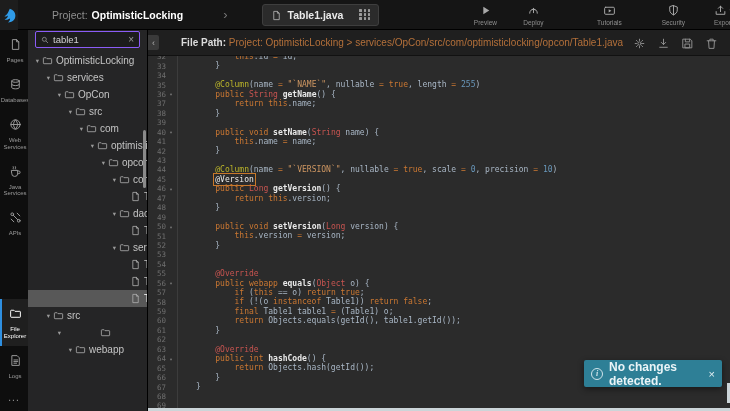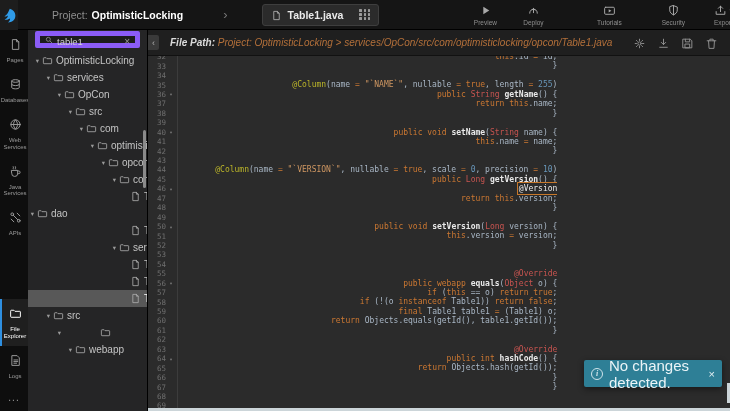--- a/index.html
+++ b/index.html
@@ -48,22 +48,22 @@
 
   
   .res { width:120px; background:#252526; border-right:1px solid #000; display:flex;
          flex-direction:column; position:relative; }
   .res-head { height:26px; display:flex; align-items:center; padding:0 6px; }
   .res-title { flex:1; color:#e2e2e2; font-size:11px; font-weight:bold; }
   .res-refresh { color:#9a9a9a; width:11px; height:11px; cursor:pointer; }
   .res-refresh svg { width:11px; height:11px; }
   .res-add { width:16px; height:16px; margin-left:7px; background:#3f8fd6; border-radius:2px;
              color:#fff; font-size:12px; line-height:14px; text-align:center; cursor:pointer; }
-  .searchbox { height:17px; margin:1px 7px 4px; background:#1c1c1c; border:5px solid #8b5cf6;
-               border-radius:2px; display:flex; align-items:flex-start; padding:0 5px; gap:4px; }
+  .searchbox { height:17px; margin:1px 7px 4px; background:#1c1c1c; border:1px solid #8b5cf6;
+               border-radius:2px; display:flex; align-items:center; padding:0 5px; gap:4px; }
   .searchbox svg { width:8px; height:8px; color:#8f8f8f; flex:0 0 8px; }
   .searchbox input { flex:1; min-width:0; background:transparent; border:none; outline:none;
                      color:#d2d2d2; font-size:9.5px; font-family:"Liberation Sans", sans-serif; }
   .searchbox .clear { color:#9a9a9a; font-size:10px; cursor:pointer; }
   .tree { flex:1; overflow:hidden; position:relative; }
   .t-row { height:17px; display:flex; align-items:center; white-space:nowrap; overflow:hidden; cursor:pointer; }
   .t-row .caret { width:9px; flex:0 0 9px; color:#9a9a9a; font-size:6.5px; text-align:center; }
   .t-row .ficon { width:11px; flex:0 0 11px; color:#ababab; margin-right:3px; }
   .t-row .ficon svg { width:11px; height:11px; display:block; }
   .t-row .t-label { color:#c4c4c4; font-size:10px; }
@@ -72,57 +72,57 @@
   .res-thumb { position:absolute; right:1px; top:100px; width:3px; height:58px; background:#8a8a8a;
                border-radius:2px; }
 
   
   .main { flex:1; display:flex; flex-direction:column; min-width:0; position:relative; }
   .pathbar { height:26px; background:#1f1f1f; border-bottom:1px solid #111; display:flex;
              align-items:center; }
   .collapse-tab { width:11px; height:15px; background:#3a3a3a; color:#b0b0b0; font-size:9px;
                   display:flex; align-items:center; justify-content:center; border-radius:0 2px 2px 0;
                   cursor:pointer; }
-  .pathtext { margin-left:11px; font-size:10px; white-space:nowrap; overflow:hidden; flex:1;font-style:italic; }
+  .pathtext { margin-left:22px; font-size:10px; white-space:nowrap; overflow:hidden; flex:1; }
   .pathtext .pfx { color:#dcdcdc; font-weight:bold; }
   .pathtext .pth { color:#b4703a; }
   .path-actions { display:flex; align-items:center; gap:11px; margin:0 12px 0 10px; color:#8f8f8f; }
   .path-actions span { width:13px; height:13px; cursor:pointer; }
   .path-actions svg { width:13px; height:13px; }
 
   
   .editor { flex:1; background:#2b2b2b; position:relative; overflow:hidden; display:flex; }
   .ed-scroll { display:flex; margin-top:-4px;gap:14px; }
   .gutter { width:30px; flex:0 0 30px; border-right:1px solid #3c3c3c; }
   .g-row { height:9.45px; font-family:"DejaVu Sans Mono", monospace; font-size:7.5px;
            color:#6f6f6f; display:flex; align-items:center; }
   .g-num { width:18px; text-align:right; }
   .g-fold { width:10px; text-align:center; font-size:5px; color:#8a8a8a; }
-  .code { flex:1; padding-left:4px; overflow:hidden;text-align:right; }
+  .code { flex:1; padding-left:4px; overflow:hidden; }
   .c-row { height:9.45px; font-family:"DejaVu Sans Mono", monospace; font-size:8px;
            line-height:9.45px; white-space:pre; color:#a9b7c6; }
   .tk-k { color:#cc7832; }
   .tk-t { color:#c75450; }
   .tk-s { color:#cf9762; }
   .tk-n { color:#6897bb; }
   .tk-a1 { color:#bbb529; }
   .tk-a2 { color:#c75450; }
   .tk-m { color:#e9e9e9; font-weight:bold; }
   .tk-v { color:#ececec; outline:1px solid #c8782a; outline-offset:1px; }
   .hscroll { position:absolute; left:0; right:0; bottom:0; height:3px; background:#ccd5d9; }
   .vthumb { position:absolute; right:0; bottom:8px; width:3px; height:20px; background:#ccd5d9; }
 
   
   .toast { position:absolute; right:8px; bottom:24px; width:138px; height:27px; background:#2e7f96;
            border-radius:2px; box-shadow:0 2px 6px rgba(0,0,0,.45); display:flex; align-items:center;
            padding:0 7px; gap:6px; }
   .toast .ticn { width:12px; height:12px; flex:0 0 12px; border:1px solid #cfe3ea; border-radius:50%;
                  color:#cfe3ea; font-size:8px; font-weight:bold; display:flex; align-items:center;
                  justify-content:center; font-family:"Liberation Serif", serif; font-style:italic; }
-  .toast .tmsg { flex:1; color:#eaf4f7; font-size:15px; }
+  .toast .tmsg { flex:1; color:#eaf4f7; font-size:12px;font-weight:bold; }
   .toast .tclose { color:#e2eff3; font-size:11px; cursor:pointer; }
 </style>
 </head>
 <body>
 
 <div class="app">
 
   <div class="topbar">
     <div class="logo-tile">
       <svg viewBox="0 0 24 24">
@@ -376,21 +376,21 @@
           <div class="t-row" style="padding-left: 93px;">
             <span class="caret"></span>
             <span class="ficon">
               <svg viewBox="0 0 24 24" fill="none" stroke="currentColor" stroke-width="1.8" stroke-linecap="round" stroke-linejoin="round">
                 <path d="M7 3h7l4 4v14H7z"></path>
                 <path d="M14 3v4h4"></path>
               </svg>
             </span>
             <span class="t-label">T</span>
           </div>
-          <div class="t-row" style="">
+          <div class="t-row" style="padding-left: 82px;">
             <span class="caret">▾</span>
             <span class="ficon">
               <svg viewBox="0 0 24 24" fill="none" stroke="currentColor" stroke-width="1.8" stroke-linecap="round" stroke-linejoin="round">
                 <path d="M3 7a1 1 0 0 1 1-1h5l2 2h9a1 1 0 0 1 1 1v9a1 1 0 0 1-1 1H4a1 1 0 0 1-1-1z"></path>
               </svg>
             </span>
             <span class="t-label">dao</span>
           </div>
           <div class="t-row" style="padding-left: 93px;">
             <span class="caret"></span>
@@ -664,22 +664,22 @@
               <div class="c-row"><span class="tk-p">    </span><span class="tk-a1">@Column</span><span class="tk-p">(name </span><span class="tk-k">=</span><span class="tk-p"> </span><span class="tk-s">"`NAME`"</span><span class="tk-p">, nullable </span><span class="tk-k">=</span><span class="tk-p"> </span><span class="tk-k">true</span><span class="tk-p">, length </span><span class="tk-k">=</span><span class="tk-p"> </span><span class="tk-n">255</span><span class="tk-p">)</span></div>
               <div class="c-row"><span class="tk-p">    </span><span class="tk-k">public</span><span class="tk-p"> </span><span class="tk-t">String</span><span class="tk-p"> </span><span class="tk-m">getName</span><span class="tk-p">() {</span></div>
               <div class="c-row"><span class="tk-p">        </span><span class="tk-k">return</span><span class="tk-p"> </span><span class="tk-k">this</span><span class="tk-p">.name;</span></div>
               <div class="c-row"><span class="tk-p">    }</span></div>
               <div class="c-row"></div>
               <div class="c-row"><span class="tk-p">    </span><span class="tk-k">public</span><span class="tk-p"> </span><span class="tk-k">void</span><span class="tk-p"> </span><span class="tk-m">setName</span><span class="tk-p">(</span><span class="tk-t">String</span><span class="tk-p"> name) {</span></div>
               <div class="c-row"><span class="tk-p">        </span><span class="tk-k">this</span><span class="tk-p">.name </span><span class="tk-k">=</span><span class="tk-p"> name;</span></div>
               <div class="c-row"><span class="tk-p">    }</span></div>
               <div class="c-row"></div>
               <div class="c-row"><span class="tk-p">    </span><span class="tk-a1">@Column</span><span class="tk-p">(name </span><span class="tk-k">=</span><span class="tk-p"> </span><span class="tk-s">"`VERSION`"</span><span class="tk-p">, nullable </span><span class="tk-k">=</span><span class="tk-p"> </span><span class="tk-k">true</span><span class="tk-p">, scale </span><span class="tk-k">=</span><span class="tk-p"> </span><span class="tk-n">0</span><span class="tk-p">, precision </span><span class="tk-k">=</span><span class="tk-p"> </span><span class="tk-n">10</span><span class="tk-p">)</span></div>
+              <div class="c-row"><span class="tk-p">    </span><span class="tk-v">@Version</span></div>
               <div class="c-row"><span class="tk-p">    </span><span class="tk-k">public</span><span class="tk-p"> </span><span class="tk-t">Long</span><span class="tk-p"> </span><span class="tk-m">getVersion</span><span class="tk-p">() {</span></div>
-              <div class="c-row"><span class="tk-p">    </span><span class="tk-v">@Version</span></div>
               <div class="c-row"><span class="tk-p">        </span><span class="tk-k">return</span><span class="tk-p"> </span><span class="tk-k">this</span><span class="tk-p">.version;</span></div>
               <div class="c-row"><span class="tk-p">    }</span></div>
               <div class="c-row"></div>
               <div class="c-row"><span class="tk-p">    </span><span class="tk-k">public</span><span class="tk-p"> </span><span class="tk-k">void</span><span class="tk-p"> </span><span class="tk-m">setVersion</span><span class="tk-p">(</span><span class="tk-t">Long</span><span class="tk-p"> version) {</span></div>
               <div class="c-row"><span class="tk-p">        </span><span class="tk-k">this</span><span class="tk-p">.version </span><span class="tk-k">=</span><span class="tk-p"> version;</span></div>
               <div class="c-row"><span class="tk-p">    }</span></div>
               <div class="c-row"></div>
               <div class="c-row"></div>
               <div class="c-row"><span class="tk-p">    </span><span class="tk-a2">@Override</span></div>
               <div class="c-row"><span class="tk-p">    </span><span class="tk-k">public</span><span class="tk-p"> </span><span class="tk-k">webapp</span><span class="tk-p"> </span><span class="tk-m">equals</span><span class="tk-p">(</span><span class="tk-t">Object</span><span class="tk-p"> o) {</span></div>

